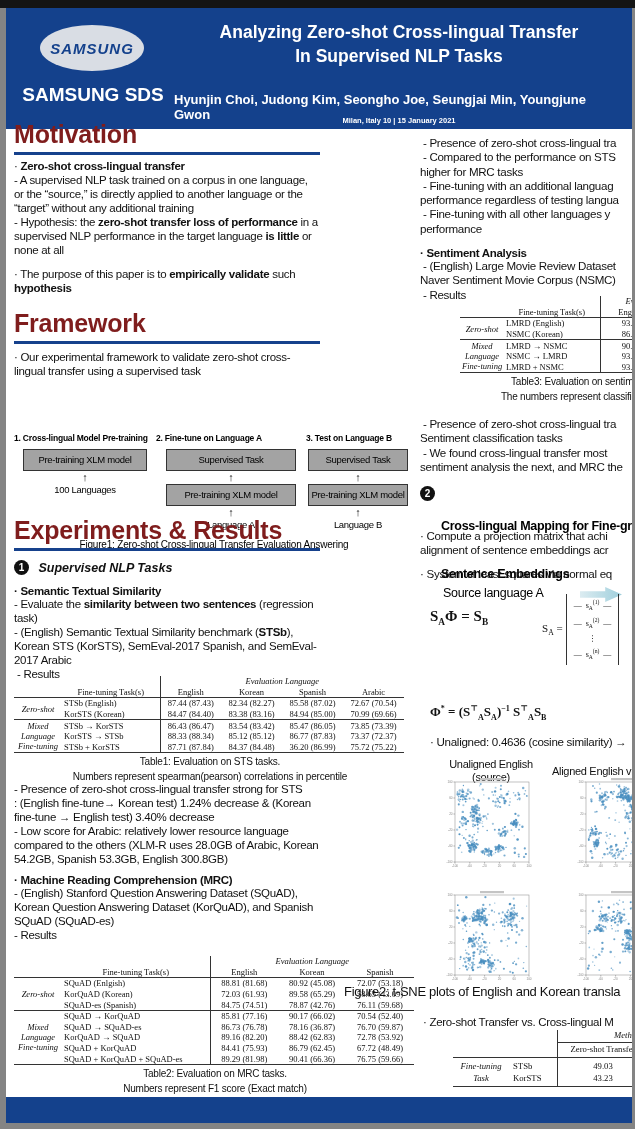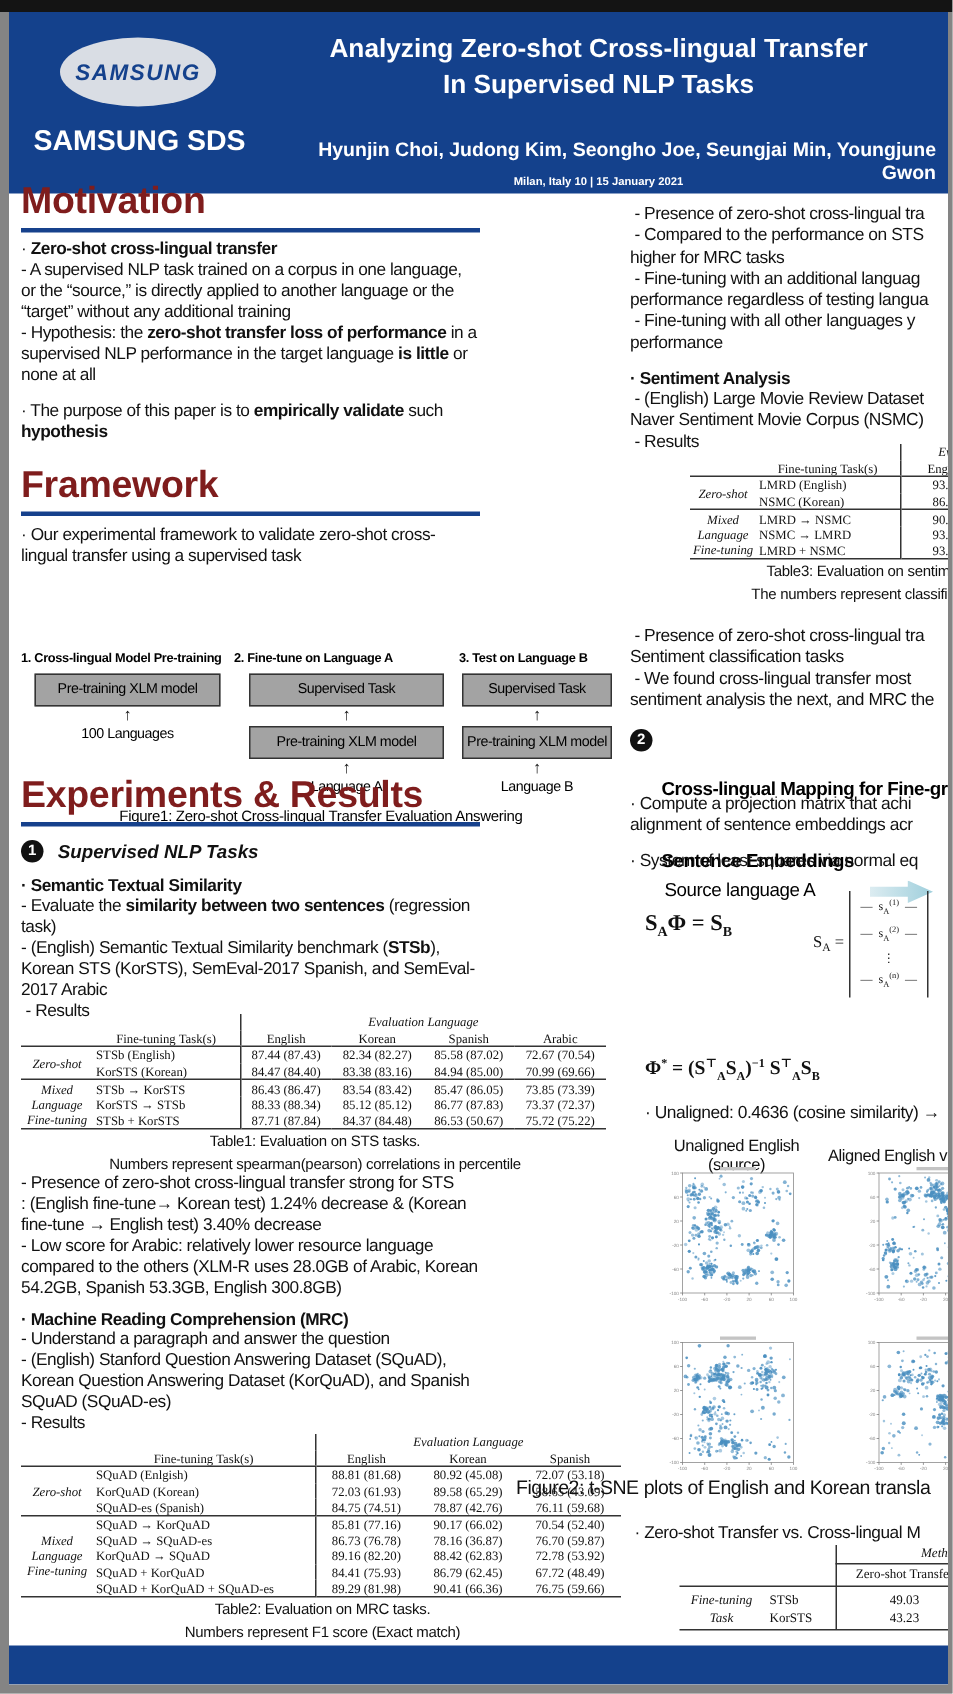--- a/index.html
+++ b/index.html
@@ -12,21 +12,21 @@
 
   
   #hdr{position:absolute;left:0;top:0;width:626px;height:121px;background:#14418c;}
   #logo-oval{position:absolute;left:34px;top:17px;width:104px;height:46px;border-radius:50%;
              background:#d9dde4;display:flex;align-items:center;justify-content:center;}
   #logo-oval span{font:bold italic 15px "Liberation Sans",sans-serif;color:#14418c;letter-spacing:1px;}
   #brand-sub{position:absolute;left:8px;top:76px;width:158px;text-align:center;
              font:bold 19px "Liberation Sans",sans-serif;color:#fff;}
   #hdr-title{position:absolute;left:168px;top:12px;width:450px;text-align:center;color:#fff;
              font:bold 17.5px/24px "Liberation Sans",sans-serif;}
-  #hdr-authors{position:absolute;left:168px;top:84px;width:450px;text-align:right;color:#fff;
+  #hdr-authors{position:absolute;left:168px;top:84px;width:450px;text-align:left;color:#fff;
                font:bold 13px "Liberation Sans",sans-serif;}
   #hdr-venue{position:absolute;left:168px;top:108px;width:450px;text-align:center;color:#fff;
              font:bold 7.5px "Liberation Sans",sans-serif;}
 
   
   #ftr{position:absolute;left:0;top:1089px;width:626px;height:26px;background:#14418c;}
 
   
   .abs{position:absolute;}
   .sec-h{font:bold 25px "Liberation Sans",sans-serif;color:#7f1d1d;letter-spacing:-0.2px;}
@@ -222,39 +222,38 @@
               <td class="taskcell">KorSTS → STSb</td>
               <td class="vline">88.33 (88.34)</td>
               <td class="">85.12 (85.12)</td>
               <td class="">86.77 (87.83)</td>
               <td class="">73.37 (72.37)</td>
             </tr>
             <tr>
               <td class="taskcell">STSb + KorSTS</td>
               <td class="vline">87.71 (87.84)</td>
               <td class="">84.37 (84.48)</td>
-              <td class="">86.53 (50.67)</td>
+              <td class="">36.20 (86.99)</td>
               <td class="">75.72 (75.22)</td>
             </tr>
           </tbody>
         </table>
         <div class="tcaption">Table1: Evaluation on STS tasks.</div>
         <div class="tcaption">Numbers represent spearman(pearson) correlations in percentile</div>
       </div>
 
   <div class="abs" style="left:8px;top:774px;width:312px;">
     <div class="bt">- Presence of zero-shot cross-lingual transfer strong for STS</div>
     <div class="bt"> : (English fine-tune→ Korean test) 1.24% decrease &amp; (Korean fine-tune → English test) 3.40% decrease</div>
     <div class="bt">- Low score for Arabic: relatively lower resource language compared to the others (XLM-R uses 28.0GB of Arabic, Korean 54.2GB, Spanish 53.3GB, English 300.8GB)</div>
   </div>
 
   <div class="abs" style="left:8px;top:866px;width:310px;">
     <div class="subhead">· Machine Reading Comprehension (MRC)</div>
     <div class="bt">
-          <div class="bt">- Understand a paragraph and answer the question</div>
           <div class="bt">- (English) Stanford Question Answering Dataset (SQuAD), Korean Question Answering Dataset (KorQuAD), and Spanish SQuAD (SQuAD-es)</div>
           <div class="bt">- Results</div>
         </div>
   </div>
 
   <div class="abs" style="left:8px;top:948px;width:402px;">
         <table class="ptable" style="width: 400px;">
           <colgroup>
             <col style="width: 48px;">
             <col style="width: 148px;">

